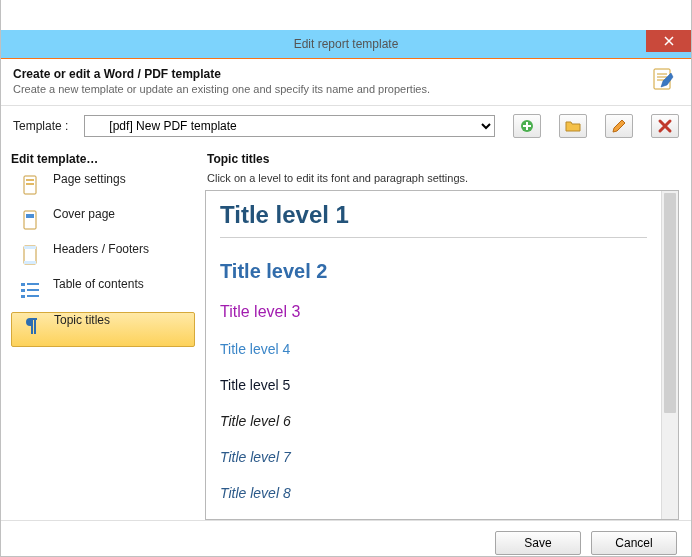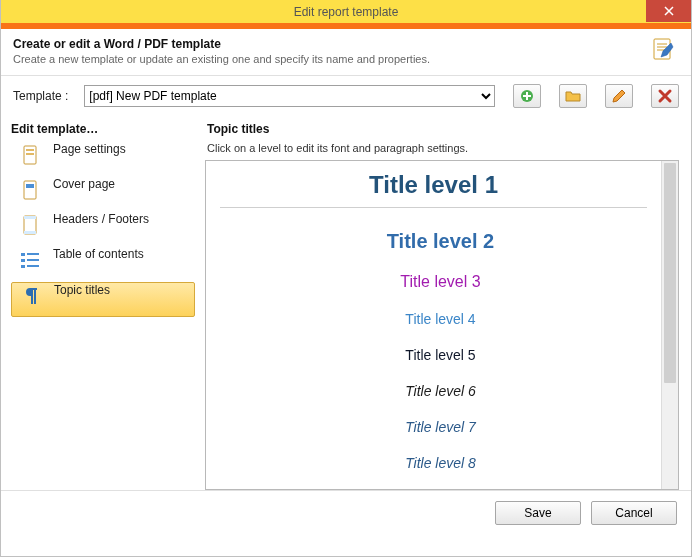--- a/index.html
+++ b/index.html
@@ -1,52 +1,52 @@
 <!DOCTYPE html>
 <html><head>
 <meta charset="utf-8">
 <style>
   * { box-sizing: border-box; font-family: "Segoe UI", Tahoma, sans-serif; }
   html, body { margin: 0; padding: 0; }
   body { width: 692px; height: 557px; background: #fff; border: 1px solid #c0c0c0; border-top: none; overflow: hidden; font-size: 12px; color: #333; }
 
-  .titlebar { height: 29px; background: #fde047; border-bottom: 6px solid #f97316; position: relative; display: flex; align-items: center; justify-content: center; }
+  .titlebar { height: 29px; background: #7dd3fc; border-bottom: 1px solid #f97316; position: relative; display: flex; align-items: center; justify-content: center; margin-top: 30px; }
   .titlebar .title { font-size: 12px; color: #555; }
   .closebtn { position: absolute; right: 0; top: 0; width: 45px; height: 22px; background: #c9493b; display: flex; align-items: center; justify-content: center; cursor: pointer; }
   .closebtn svg { width: 10px; height: 10px; stroke: #fff; stroke-width: 1.5; }
 
   .header { padding: 8px 12px 10px 12px; position: relative; border-bottom: 1px solid #e0e0e0; background: #fff; }
   .header h1 { margin: 0; font-size: 12px; font-weight: bold; color: #111; }
   .header p { margin: 2px 0 0 0; font-size: 11px; color: #666; }
   .header .hicon { position: absolute; right: 14px; top: 8px; width: 26px; height: 26px; }
 
   .tplrow { display: flex; align-items: center; padding: 8px 12px 10px 12px; gap: 14px; }
   .tplrow label { color: #222; font-size: 12px; margin-right: 2px; }
-  .tplrow select { flex: 1; height: 22px; font-size: 12px; border: 1px solid #a0a0a0; background: #fff; padding-left: 0; }
+  .tplrow select { flex: 1; height: 22px; font-size: 12px; border: 1px solid #a0a0a0; background: #fff; padding-left: 20px; }
   .tbtn { width: 28px; height: 24px; border: 1px solid #b0b0b0; background: linear-gradient(#fdfdfd,#e8e8e8); border-radius: 2px; display: flex; align-items: center; justify-content: center; cursor: pointer; margin-left: 4px; }
   .tbtn svg { width: 16px; height: 16px; }
 
   .mainrow { display: flex; height: 372px; }
 
   .sidewrap { width: 200px; padding: 0 6px 0 10px; }
   .sidewrap h3 { margin: 4px 0 6px 0; font-size: 12px; font-weight: bold; color: #111; }
   .side-item { display: flex; align-items: flex-start; height: 35px; padding: 0 6px; gap: 10px; cursor: pointer; font-size: 12px; color: #222; border-radius: 2px; }
   .side-item.sel { background: linear-gradient(#ffe9a6,#fdd25b); border: 1px solid #d6a93a; }
   .side-icon { width: 26px; height: 26px; display: flex; align-items: center; justify-content: center; }
   .side-icon svg { width: 24px; height: 24px; }
 
   .rightcol { flex: 1; padding: 0 12px 0 4px; display: flex; flex-direction: column; min-width: 0; }
   .rightcol h3 { margin: 4px 0 4px 2px; font-size: 12px; font-weight: bold; color: #111; }
   .rightcol .hint { font-size: 11px; color: #333; margin: 2px 0 6px 2px; }
   .panel { flex: 1; border: 1px solid #b8b8b8; background: #fff; position: relative; overflow: hidden; display: flex; }
   .panel-inner { flex: 1; overflow-y: hidden; padding: 6px 0 0 14px; }
   .scroll { width: 17px; background: #f0f0f0; border-left: 1px solid #dcdcdc; position: relative; }
   .scroll .thumb { position: absolute; left: 2px; right: 2px; top: 2px; height: 220px; background: #cfcfcf; border-radius: 1px; }
 
-  .lvl { cursor: pointer; padding: 4px 0; text-align: center; }
+  .lvl { cursor: pointer; padding: 4px 0; }
   .lvl1 { font-size: 24px; font-weight: bold; color: #23537a; border-bottom: 1px solid #cfcfcf; padding-bottom: 8px; margin-bottom: 18px; margin-right: 14px; }
   .lvl2 { font-size: 20px; font-weight: bold; color: #316cab; margin-bottom: 12px; }
   .lvl3 { font-size: 16px; font-weight: normal; color: #a21caf; margin-bottom: 12px; }
   .lvl4 { font-size: 14px; color: #3b86c8; margin-bottom: 12px; }
   .lvl5 { font-size: 14px; color: #0f172a; margin-bottom: 12px; }
   .lvl6 { font-size: 14px; font-style: italic; color: #1c1c1c; margin-bottom: 12px; }
   .lvl7 { font-size: 14px; font-style: italic; color: #2c5a8a; margin-bottom: 12px; }
   .lvl8 { font-size: 14px; font-style: italic; color: #2c5a8a; margin-bottom: 12px; }
 
   .footer { border-top: 1px solid #e0e0e0; height: 44px; display: flex; justify-content: flex-end; align-items: center; padding-right: 14px; gap: 10px; background: #fff; padding-left: 40px; }

